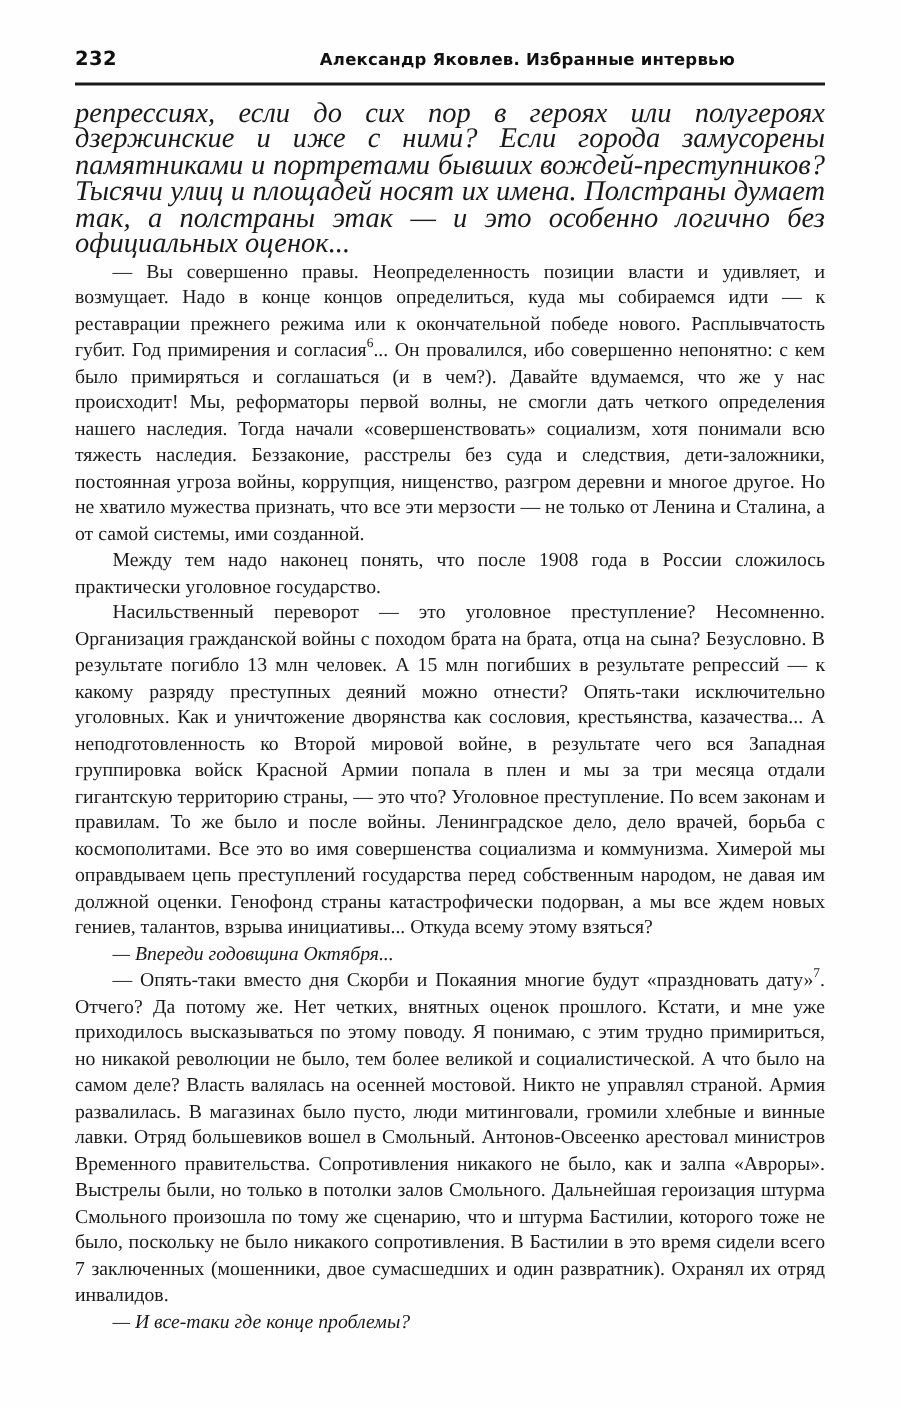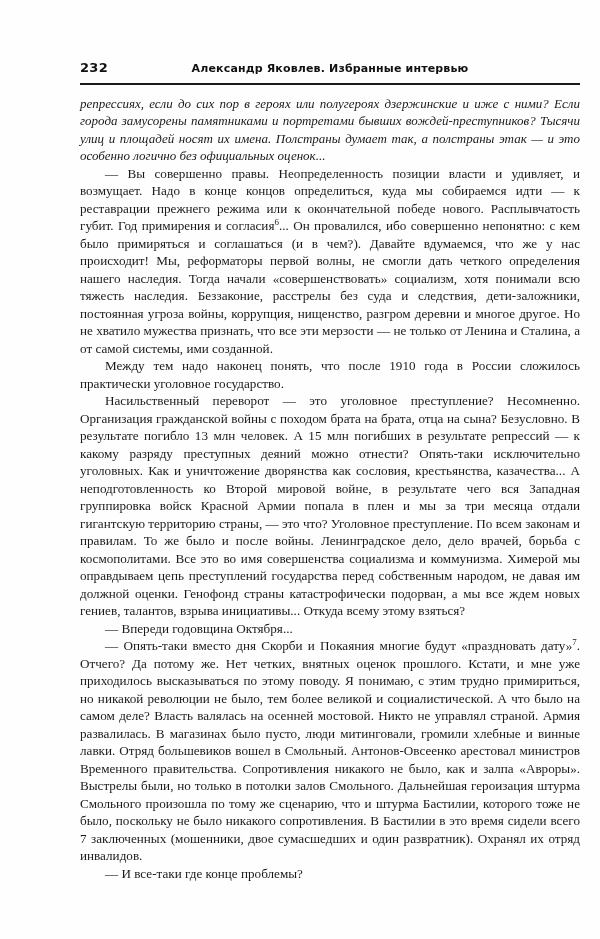--- a/index.html
+++ b/index.html
@@ -22,23 +22,22 @@
     left: 0;
     top: 0;
     width: 600px;
     height: 939px;
     background: #fefefe;
   }
 
   .content {
     position: absolute;
     left: 50px;
-    top: 60px;
+    top: 32px;
     width: 500px;
-    margin-left: 30px;
   }
 
   
   .header {
     display: flex;
     align-items: baseline;
     height: 20px;
     font-family: "DejaVu Sans", "Liberation Sans", sans-serif;
     font-size: 11.5px;
     letter-spacing: 0.1px;
@@ -47,21 +46,21 @@
   .header .folio {
     font-size: 13px;
     font-weight: 600;
     width: 60px;
     flex: 0 0 60px;
     text-align: left;
     letter-spacing: 0.3px;
   }
   .header .running-title {
     flex: 1 1 auto;
-    text-align: center;
+    text-align: right;
     font-weight: 600;
     font-size: 11px;
     letter-spacing: 0.15px;
     padding-right: 60px;
   }
   .header-rule {
     width: 500px;
     height: 1.6px;
     background: #1a1a1a;
     margin-top: 3px;
@@ -79,54 +78,55 @@
   }
 
   p {
     margin: 0;
     text-indent: 25px;
   }
 
   
   .italic-block {
     font-style: italic;
-    font-size: 13px;
+    font-size: 19px;
     line-height: 17.5px;
     text-align: justify;
   }
 
   sup {
     font-size: 0.68em;
     vertical-align: super;
     line-height: 0;
   }
 
   .qline {
     text-indent: 25px;
+    font-style: italic;
   }
 </style>
 </head>
 <body>
 
 <div class="page">
   <div class="content">
 
     <div class="header">
       <span class="folio">232</span>
       <span class="running-title">Александр Яковлев. Избранные интервью</span>
     </div>
     <div class="header-rule"></div>
 
     <div class="body-text">
 
       <div class="italic-block">репрессиях, если до сих пор в героях или полугероях дзержинские и иже с ними? Если города замусорены памятниками и портретами бывших вождей-преступ­ников? Тысячи улиц и площадей носят их имена. Полстраны думает так, а полстраны этак — и это особенно логично без официальных оценок...</div>
 
       <p><span>— Вы совершенно правы. Неопределенность позиции власти и удивляет, и возмущает. Надо в конце концов определиться, куда мы собираемся идти — к реставрации прежнего режима или к окончательной победе нового. Рас­плывчатость губит. Год примирения и согласия</span><sup>6</sup><span>... Он провалился, ибо со­вершенно непонятно: с кем было примиряться и соглашаться (и в чем?). Давайте вдумаемся, что же у нас происходит! Мы, реформаторы первой вол­ны, не смогли дать четкого определения нашего наследия. Тогда начали «совершенствовать» социализм, хотя понимали всю тяжесть наследия. Без­законие, расстрелы без суда и следствия, дети-заложники, постоянная угро­за войны, коррупция, нищенство, разгром деревни и многое другое. Но не хватило мужества признать, что все эти мерзости — не только от Ленина и Сталина, а от самой системы, ими созданной.</span></p>
 
-      <p>Между тем надо наконец понять, что после 1910 года в России сложи­лось практически уголовное государство.</p>
+      <p>Между тем надо наконец понять, что после 1908 года в России сложи­лось практически уголовное государство.</p>
 
       <p>Насильственный переворот — это уголовное преступление? Несомненно. Организация гражданской войны с походом брата на брата, отца на сына? Безусловно. В результате погибло 13 млн человек. А 15 млн погибших в ре­зультате репрессий — к какому разряду преступных деяний можно отнести? Опять-таки исключительно уголовных. Как и уничтожение дворянства как со­словия, крестьянства, казачества... А неподготовленность ко Второй мировой войне, в результате чего вся Западная группировка войск Красной Армии по­пала в плен и мы за три месяца отдали гигантскую территорию страны, — это что? Уголовное преступление. По всем законам и правилам. То же было и после войны. Ленинградское дело, дело врачей, борьба с космополитами. Все это во имя совершенства социализма и коммунизма. Химерой мы оправдыва­ем цепь преступлений государства перед собственным народом, не давая им должной оценки. Генофонд страны катастрофически подорван, а мы все ждем новых гениев, талантов, взрыва инициативы... Откуда всему этому взяться?</p>
 
       <p class="qline">— Впереди годовщина Октября...</p>
 
       <p><span>— Опять-таки вместо дня Скорби и Покаяния многие будут «праздновать дату»</span><sup>7</sup><span>. Отчего? Да потому же. Нет четких, внятных оценок прошлого. Кстати, и мне уже приходилось высказываться по этому поводу. Я понимаю, с этим трудно примириться, но никакой революции не было, тем более великой и социалистической. А что было на самом деле? Власть валялась на осенней мостовой. Никто не управлял страной. Армия развалилась. В магазинах было пусто, люди митинговали, громили хлебные и винные лавки. Отряд больше­виков вошел в Смольный. Антонов-Овсеенко арестовал министров Времен­ного правительства. Сопротивления никакого не было, как и залпа «Авро­ры». Выстрелы были, но только в потолки залов Смольного. Дальнейшая героизация штурма Смольного произошла по тому же сценарию, что и штур­ма Бастилии, которого тоже не было, поскольку не было никакого сопротив­ления. В Бастилии в это время сидели всего 7 заключенных (мошенники, двое сумасшедших и один развратник). Охранял их отряд инвалидов.</span></p>
 
       <p class="qline">— И все-таки где конце проблемы?</p>
 
 

